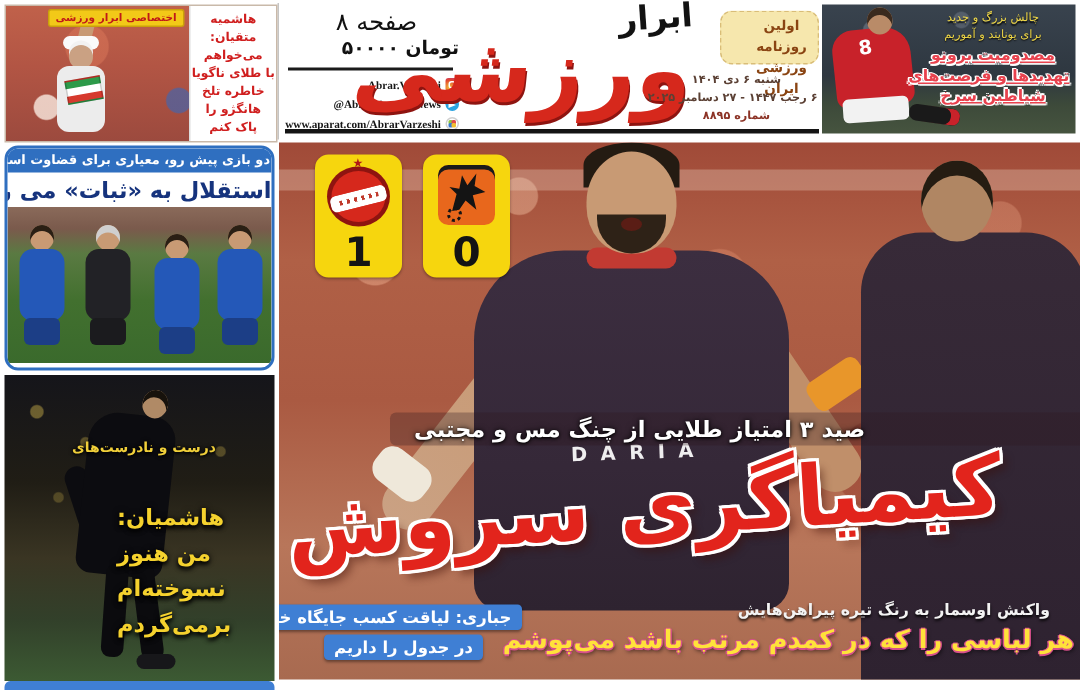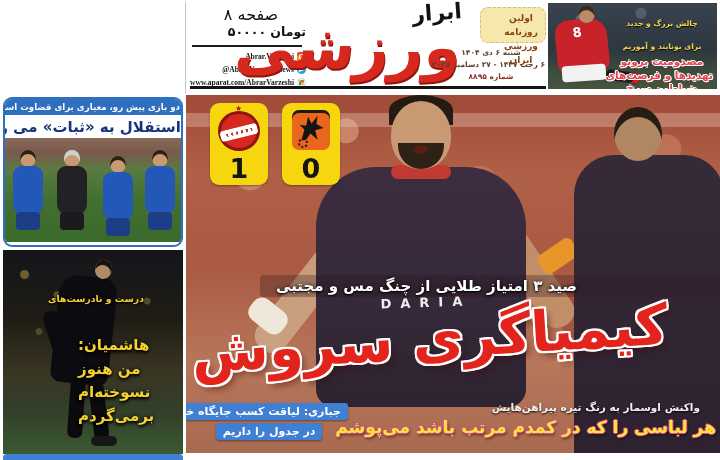--- a/index.html
+++ b/index.html
@@ -56,23 +56,23 @@
   .tr-card{left:548px;top:3px;width:169px;height:86px;overflow:hidden;background:
     radial-gradient(circle at 20% 20%,rgba(200,210,230,.25) 0 6px,transparent 7px),
     radial-gradient(circle at 55% 12%,rgba(200,210,230,.2) 0 5px,transparent 6px),
     linear-gradient(180deg,#39434e 0%,#2e3740 55%,#3d4a3a 78%,#46543f 100%);}
   .tr-torso{left:8px;top:16px;width:52px;height:52px;background:#c8222a;border-radius:14px 18px 8px 8px;transform:rotate(-6deg);}
   .tr-num{left:14px;top:22px;width:30px;text-align:center;font-size:13px;font-weight:bold;color:#fff;transform:rotate(-8deg);}
   .tr-head{left:30px;top:2px;width:17px;height:18px;border-radius:50%;background:#b98b68;box-shadow:inset 0 5px 0 #3a2a1e;}
   .tr-shorts{left:14px;top:62px;width:44px;height:16px;background:#f2f2f2;border-radius:4px;transform:rotate(-4deg);}
   .tr-sock{left:58px;top:68px;width:34px;height:11px;background:#1a1a1a;border-radius:5px;transform:rotate(8deg);box-shadow:inset -6px 0 0 #c8222a;}
   .tr-text{right:4px;top:4px;width:102px;text-align:center;direction:rtl;}
-  .tr-text .k{font-size:7.6px;font-weight:bold;color:#f0d848;line-height:10.5px;text-shadow:0 1px 1px #000;white-space:nowrap;margin-top:12px;}
+  .tr-text .k{font-size:7.6px;font-weight:normal;color:#f0d848;line-height:10.5px;text-shadow:0 1px 1px #000;white-space:nowrap;}
   .tr-text .h{font-size:10.5px;font-weight:bold;color:#e8424e;line-height:13.5px;white-space:nowrap;
-    text-shadow:-1px 0 0 #fff,1px 0 0 #fff,0 -1px 0 #fff,0 1px 0 #fff,1px 1px 0 #fff,-1px -1px 0 #fff;}
+    text-shadow:-1px 0 0 #fff,1px 0 0 #fff,0 -1px 0 #fff,0 1px 0 #fff,1px 1px 0 #fff,-1px -1px 0 #fff;text-decoration:underline;}
   .tr-text .h.first{margin-top:3px;}
 
   
   .main-photo{left:186px;top:95px;width:534px;height:358px;overflow:hidden;background:
     radial-gradient(circle at 12% 22%,rgba(235,170,140,.5) 0 16px,transparent 17px),
     radial-gradient(circle at 30% 10%,rgba(240,190,160,.45) 0 12px,transparent 13px),
     radial-gradient(circle at 55% 25%,rgba(220,140,110,.4) 0 18px,transparent 19px),
     radial-gradient(circle at 90% 15%,rgba(230,160,130,.35) 0 14px,transparent 15px),
     radial-gradient(circle at 75% 60%,rgba(150,60,45,.5) 0 30px,transparent 31px),
     linear-gradient(180deg,#a04a38 0%,#b06046 22%,#aa5a42 48%,#b8765a 75%,#a86a50 100%);}
@@ -189,20 +189,37 @@
   <div class="abs badge">
     <div>اولین روزنامه</div>
     <div>ورزشی ایران</div>
   </div>
   <div class="abs dates">
     <div>شنبه ۶ دی ۱۴۰۴</div>
     <div>۶ رجب ۱۴۴۷ - ۲۷ دسامبر ۲۰۲۵</div>
     <div class="issue">شماره ۸۸۹۵</div>
   </div>
 
+  <div class="abs tl-card">
+    <div class="abs tl-arm"></div>
+    <div class="abs tl-hat"></div>
+    <div class="abs tl-head"></div>
+    <div class="abs tl-body"></div>
+    <div class="abs tl-flag"></div>
+    <div class="abs tl-tag">اختصاصی ابرار ورزشی</div>
+    <div class="abs tl-panel">
+      <div>هاشمیه</div>
+      <div>متقیان:</div>
+      <div>می‌خواهم</div>
+      <div>با طلای ناگویا</div>
+      <div>خاطره تلخ</div>
+      <div>هانگژو را</div>
+      <div>پاک کنم</div>
+    </div>
+  </div>
 
   <div class="abs tr-card">
     <div class="abs tr-torso"></div>
     <div class="abs tr-num">8</div>
     <div class="abs tr-head"></div>
     <div class="abs tr-shorts"></div>
     <div class="abs tr-sock"></div>
     <div class="abs tr-text">
       <div class="k">چالش بزرگ و جدید</div>
       <div class="k">برای یونایتد و آموریم</div>

